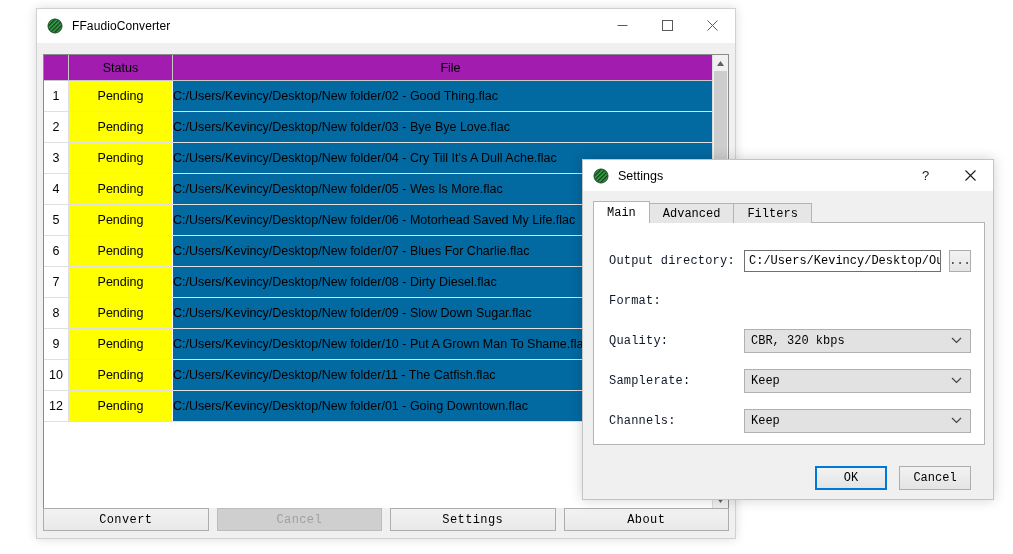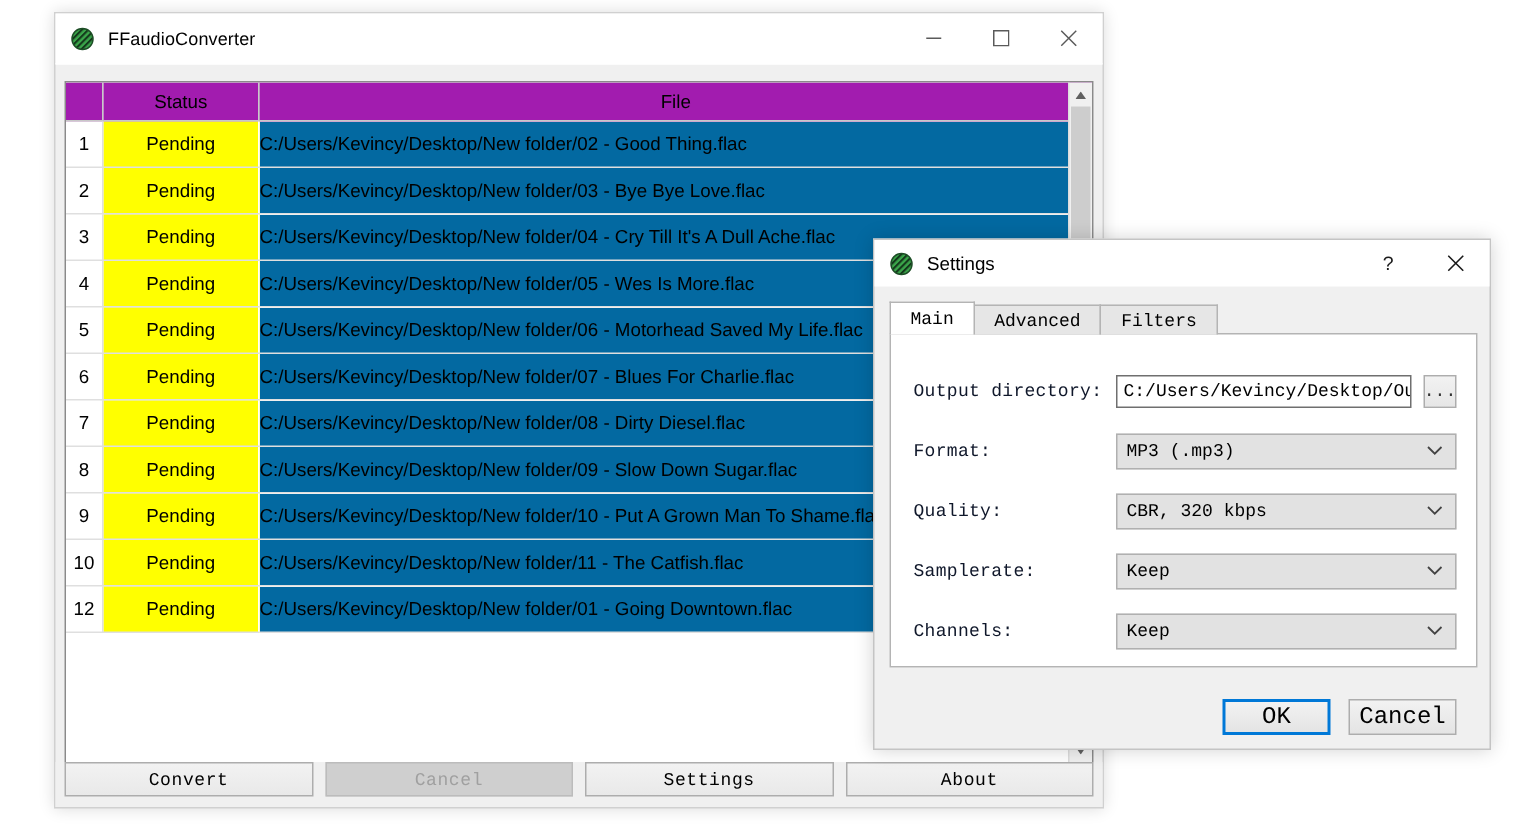--- a/index.html
+++ b/index.html
@@ -370,21 +370,21 @@
     transform: translateY(-50%);
     color: #444;
   }
 
   
   .dbtn {
     position: absolute;
     width: 72px;
     height: 24px;
     font-family: "Liberation Mono", monospace;
-    font-size: 16px;
+    font-size: 12px;
     display: flex;
     align-items: center;
     justify-content: center;
     box-sizing: border-box;
     color: #000;
     background: linear-gradient(180deg,#f2f2f2 0%,#e4e4e4 100%);
     border: 1px solid #adadad;
   }
   .dbtn.default {
     border: 2px solid #0078d7;
@@ -563,28 +563,20 @@
     <div id="tabpanel">
 
       <div class="form-row" style="top:26px;">
         <span class="form-label">Output directory:</span>
         <span class="text-input">C:/Users/Kevincy/Desktop/Output</span>
         <span class="browse-btn">...</span>
       </div>
 
       <div class="form-row" style="top:66px;">
         <span class="form-label">Format:</span>
-        <span class="combo">
-          <span>MP3 (.mp3)</span>
-          <span class="chev">
-            <svg width="11" height="7" viewBox="0 0 11 7">
-                <polyline points="1,1 5.5,5.5 10,1" fill="none" stroke="currentColor" stroke-width="1.2"></polyline>
-              </svg>
-          </span>
-        </span>
       </div>
 
       <div class="form-row" style="top:106px;">
         <span class="form-label">Quality:</span>
         <span class="combo">
           <span>CBR, 320 kbps</span>
           <span class="chev">
             <svg width="11" height="7" viewBox="0 0 11 7">
                 <polyline points="1,1 5.5,5.5 10,1" fill="none" stroke="currentColor" stroke-width="1.2"></polyline>
               </svg>

